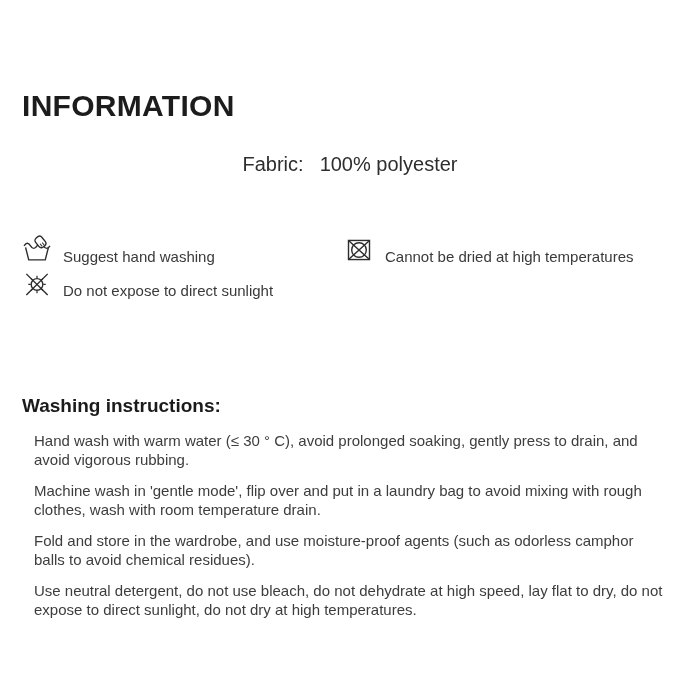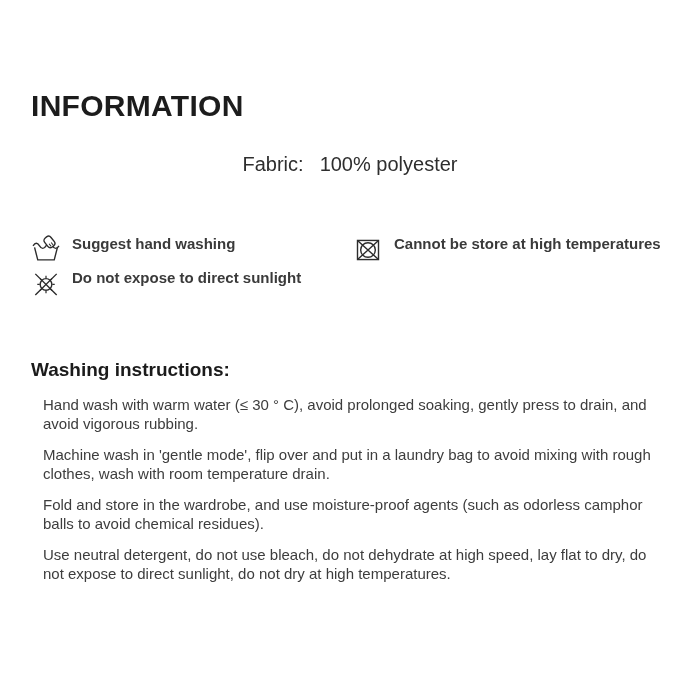--- a/index.html
+++ b/index.html
@@ -8,21 +8,21 @@
     background: #ffffff;
   }
   .page {
     position: relative;
     width: 700px;
     height: 700px;
     background: #ffffff;
     overflow: hidden;
     font-family: "Liberation Sans", "DejaVu Sans", sans-serif;
     box-sizing: border-box;
-    padding: 0 31px;
+    padding: 0 22px;
   }
   .title {
     margin: 88px 0 0 0;
     font-size: 30px;
     line-height: 36px;
     font-weight: 600;
     letter-spacing: 0.3px;
     color: #1c1c1c;
   }
   .fabric-line {
@@ -37,22 +37,21 @@
   }
   .care-grid {
     margin-top: 56px;
     display: grid;
     grid-template-columns: 322px 1fr;
     grid-auto-rows: 34px;
     align-items: center;
   }
   .care-item {
     display: flex;
-    align-items: flex-start;
-    font-weight: bold;
+    align-items: flex-end;
   }
   .care-icon {
     width: 30px;
     height: 30px;
     flex: 0 0 30px;
     display: inline-flex;
     align-items: center;
     justify-content: center;
   }
   .care-icon svg {
@@ -60,21 +59,21 @@
     height: 30px;
     display: block;
   }
   .care-label {
     margin-left: 11px;
     font-size: 15px;
     color: #3a3a3a;
     white-space: nowrap;
   }
   .wash-heading {
-    margin: 56px 0 0 0;
+    margin: 92px 0 0 0;
     font-size: 19px;
     line-height: 25px;
     font-weight: 700;
     color: #1b1b1b;
   }
   .wash-body {
     margin-top: 13px;
     max-width: 656px;
   }
   .wash-body p {
@@ -110,21 +109,21 @@
     </div>
 
     <div class="care-item">
       <span class="care-icon">
         <svg viewBox="0 0 32 32" fill="none" stroke="#2d2d2d" stroke-width="1.5">
           <rect x="4.8" y="5.8" width="22.4" height="20.4"></rect>
           <circle cx="16" cy="16" r="7.8"></circle>
           <path d="M4.8 5.8 L27.2 26.2 M27.2 5.8 L4.8 26.2"></path>
         </svg>
       </span>
-      <span class="care-label">Cannot be store at high temperatures</span>
+      <span class="care-label">Cannot be dried at high temperatures</span>
     </div>
 
     <div class="care-item">
       <span class="care-icon">
         <svg viewBox="0 0 32 32" fill="none" stroke="#2d2d2d" stroke-width="1.5">
           <circle cx="16" cy="16.5" r="6.2"></circle>
           <path d="M16 7.2 V9.8 M16 23.2 V25.8 M6.7 16.5 H9.3 M22.7 16.5 H25.3 M9.6 10.1 l1.8 1.8 M20.6 21.1 l1.8 1.8 M22.4 10.1 l-1.8 1.8 M11.4 21.1 l-1.8 1.8" stroke-width="1.3"></path>
           <path d="M4.6 5.2 L27.4 27.8 M27.4 5.2 L4.6 27.8"></path>
         </svg>
       </span>

